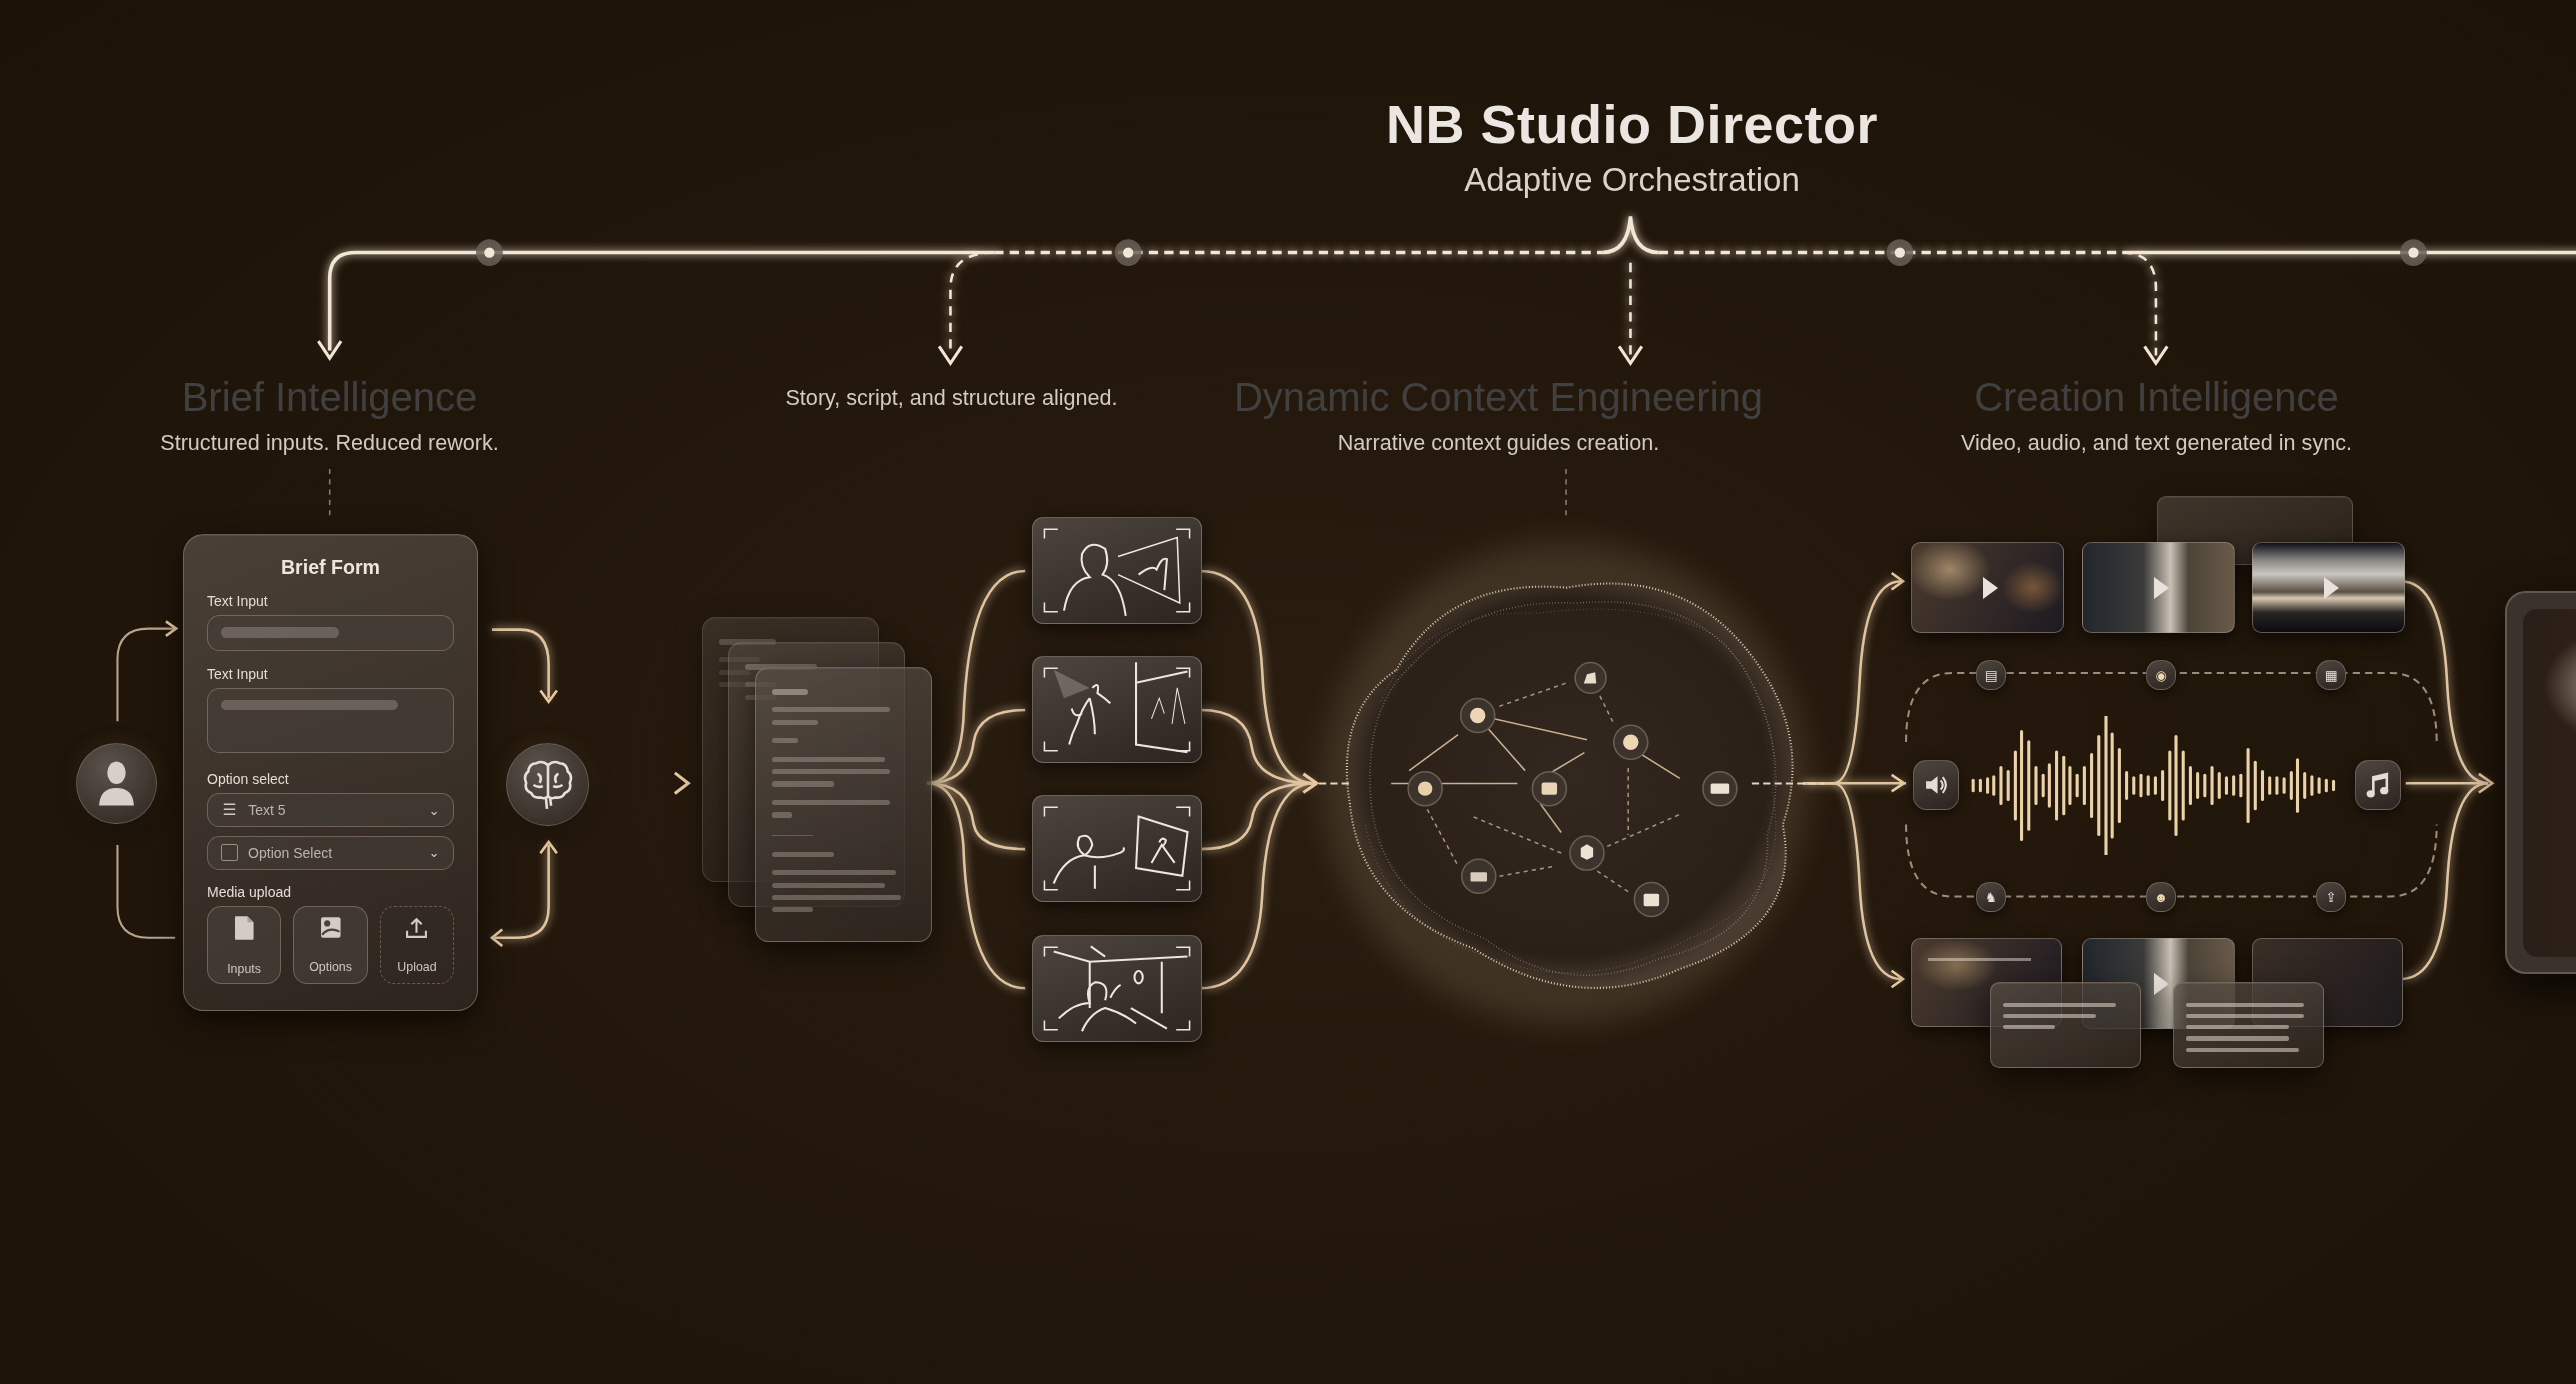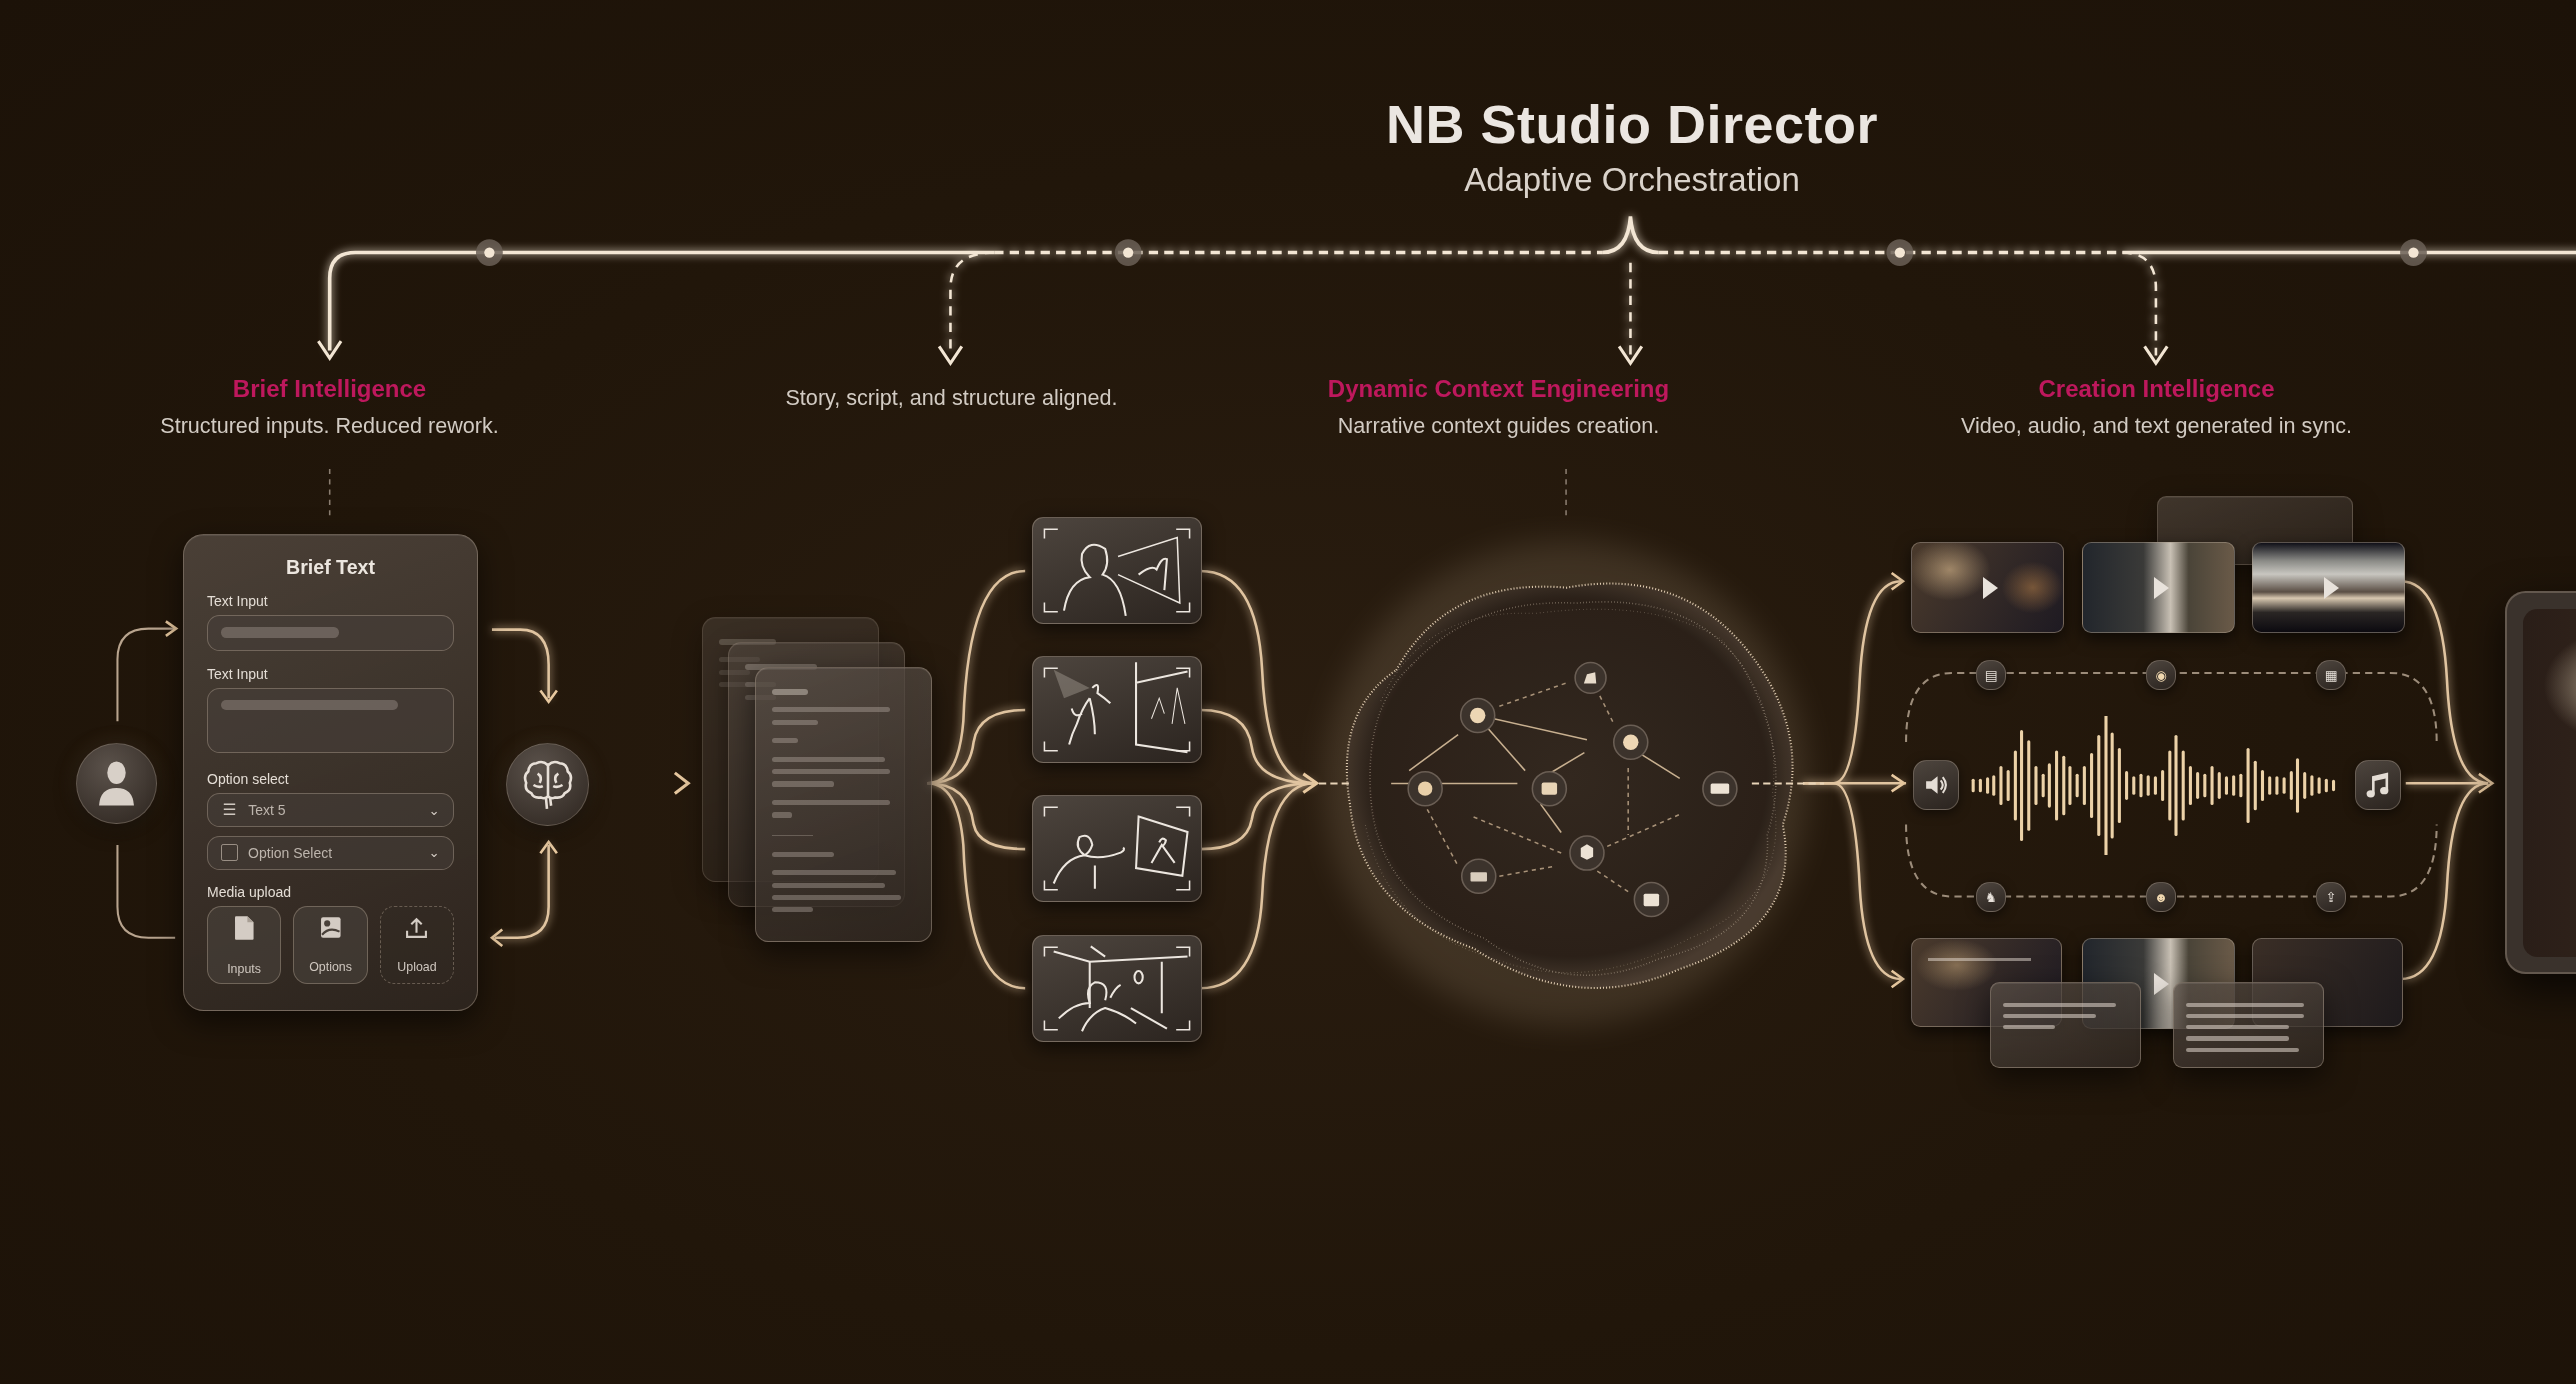--- a/index.html
+++ b/index.html
@@ -11,21 +11,21 @@
   }
   .abs { position:absolute; }
   svg.overlay { position:absolute; left:0; top:0; width:3264px; height:1385px; pointer-events:none; }
 
   
   .title { left:0; width:3264px; top:93px; text-align:center; font-size:54px; font-weight:700; color:#ebe6e1; letter-spacing:0.5px; }
   .subtitle { left:0; width:3264px; top:161px; text-align:center; font-size:33px; font-weight:400; color:#d9d2ca; }
 
   
   .stage { text-align:center; width:567px; }
-  .stage-title { font-size:24px; font-weight:700; color:#be185d; }
+  .stage-title { font-size:40px; font-weight:400; color:#404040; }
   .stage-sub { font-size:21.6px; color:#d2cbc3; margin-top:10.3px; }
 
   
   .glass {
     background: linear-gradient(160deg, rgba(88,78,70,0.75), rgba(48,40,34,0.8));
     border: 1.5px solid rgba(170,155,140,0.45);
     border-radius: 20.6px;
     box-shadow: 0 10.3px 31px rgba(0,0,0,0.55), inset 0 1px 0 rgba(255,255,255,0.08);
   }
 
@@ -215,21 +215,21 @@
 </div>
 
 <div class="abs round-node" style="left:76px; top:743px; width:79px; height:79px;">
   <svg width="41" height="52" viewBox="0 0 80 100">
     <ellipse cx="40" cy="28" rx="18" ry="22" fill="#d8d0c8"></ellipse>
     <path d="M6 92 Q8 58 40 58 Q72 58 74 92 Z" fill="#d8d0c8"></path>
   </svg>
 </div>
 
 <div class="abs glass brief-form">
-  <div class="bf-title">Brief Text</div>
+  <div class="bf-title">Brief Form</div>
   <div class="bf-label">Text Input</div>
   <div class="bf-input">
       <div class="bf-bar" style="width:118px;"></div>
     </div>
   <div class="bf-label">Text Input</div>
   <div class="bf-input bf-textarea">
       <div class="bf-bar" style="width:177px;"></div>
     </div>
   <div class="bf-label" style="margin-top:18.5px;">Option select</div>
   <div class="bf-select">

